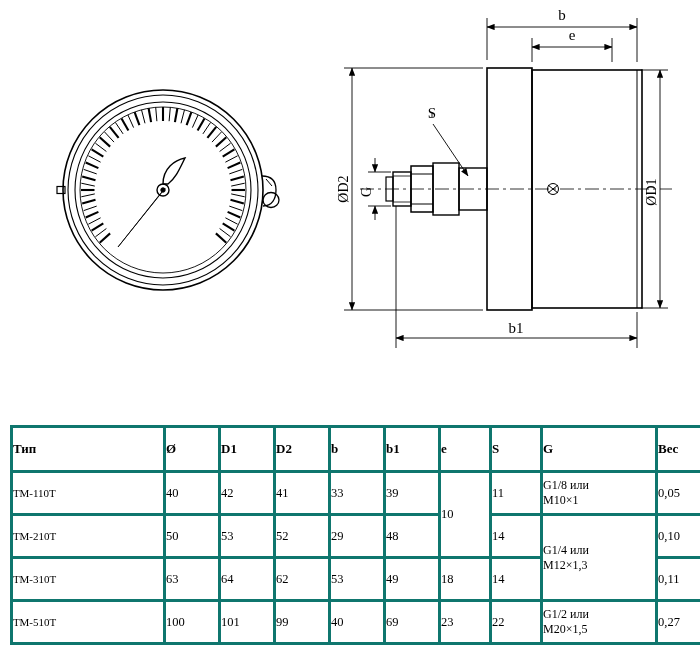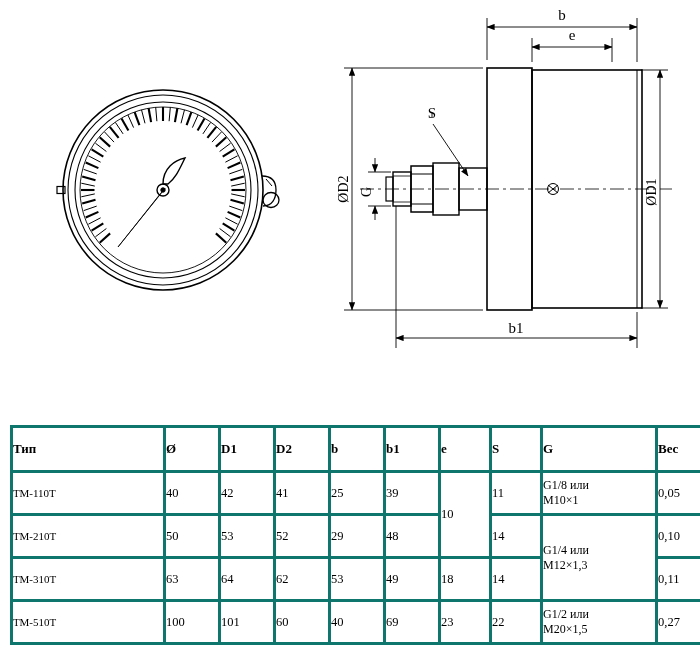--- a/index.html
+++ b/index.html
@@ -256,21 +256,21 @@
         <th class="col-g">G</th>
         <th class="col-w">Вес</th>
       </tr>
     </thead>
     <tbody>
       <tr>
         <td class="type-cell">ТМ-110Т</td>
         <td>40</td>
         <td>42</td>
         <td>41</td>
-        <td>25</td>
+        <td>33</td>
         <td>39</td>
         <td rowspan="2">10</td>
         <td>11</td>
         <td class="g-cell">
           <div>G1/8 или</div>
           <div>М10×1</div>
         </td>
         <td>0,05</td>
       </tr>
       <tr>
@@ -295,21 +295,21 @@
         <td>53</td>
         <td>49</td>
         <td>18</td>
         <td>14</td>
         <td>0,11</td>
       </tr>
       <tr>
         <td class="type-cell">ТМ-510Т</td>
         <td>100</td>
         <td>101</td>
-        <td>60</td>
+        <td>99</td>
         <td>40</td>
         <td>69</td>
         <td>23</td>
         <td>22</td>
         <td class="g-cell">
           <div>G1/2 или</div>
           <div>М20×1,5</div>
         </td>
         <td>0,27</td>
       </tr>

